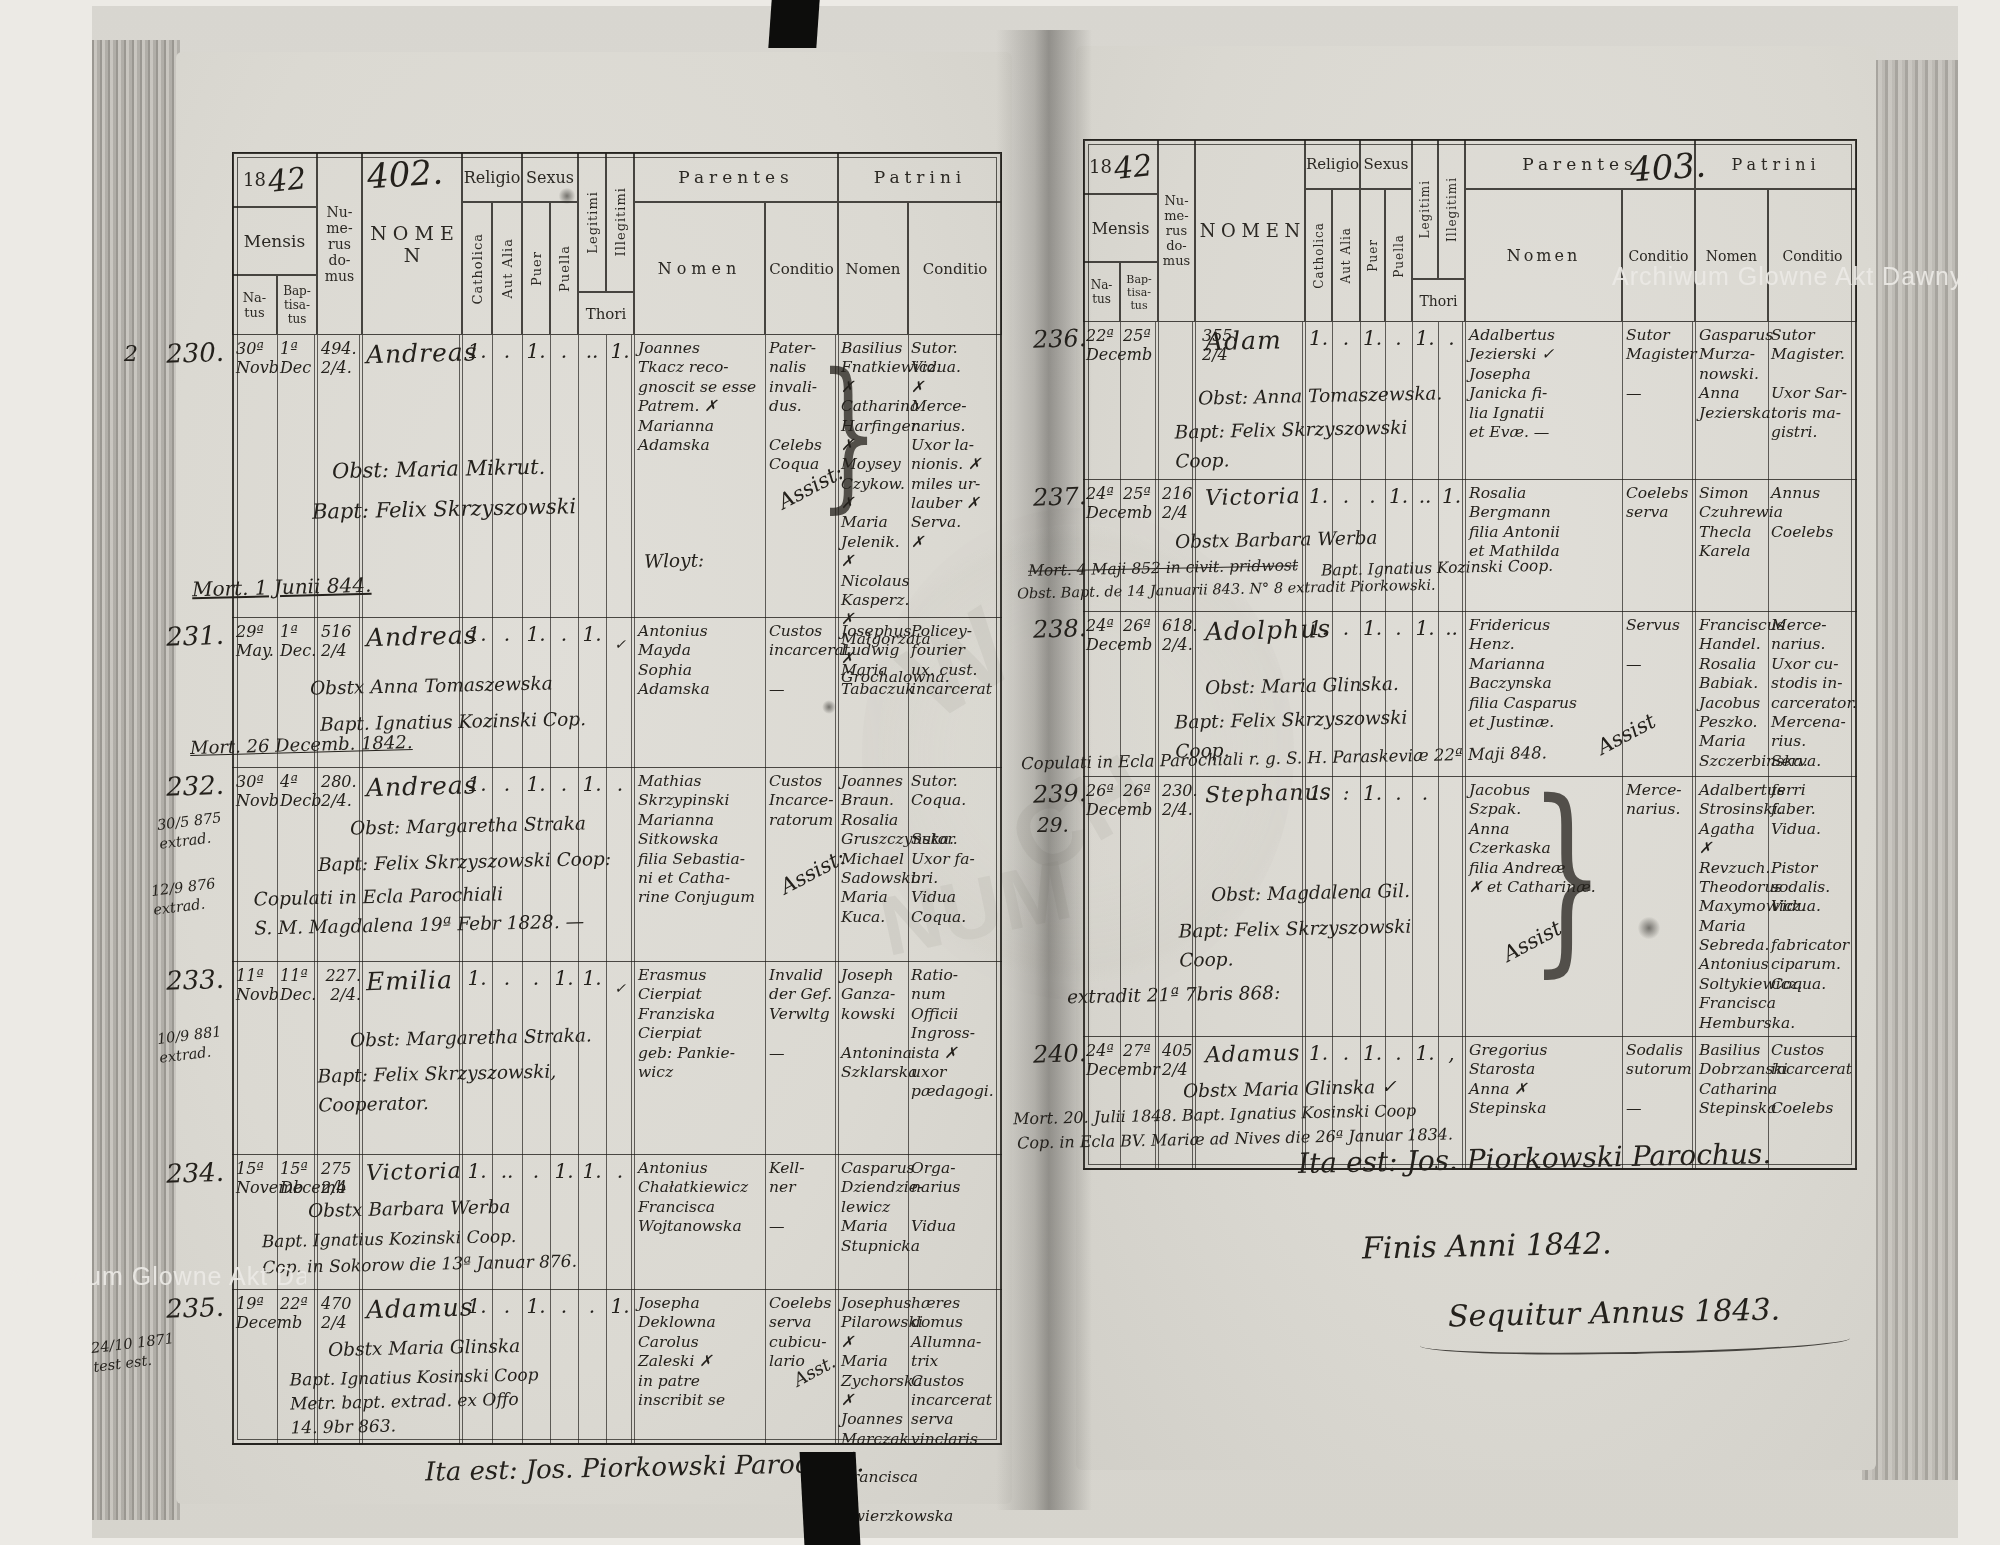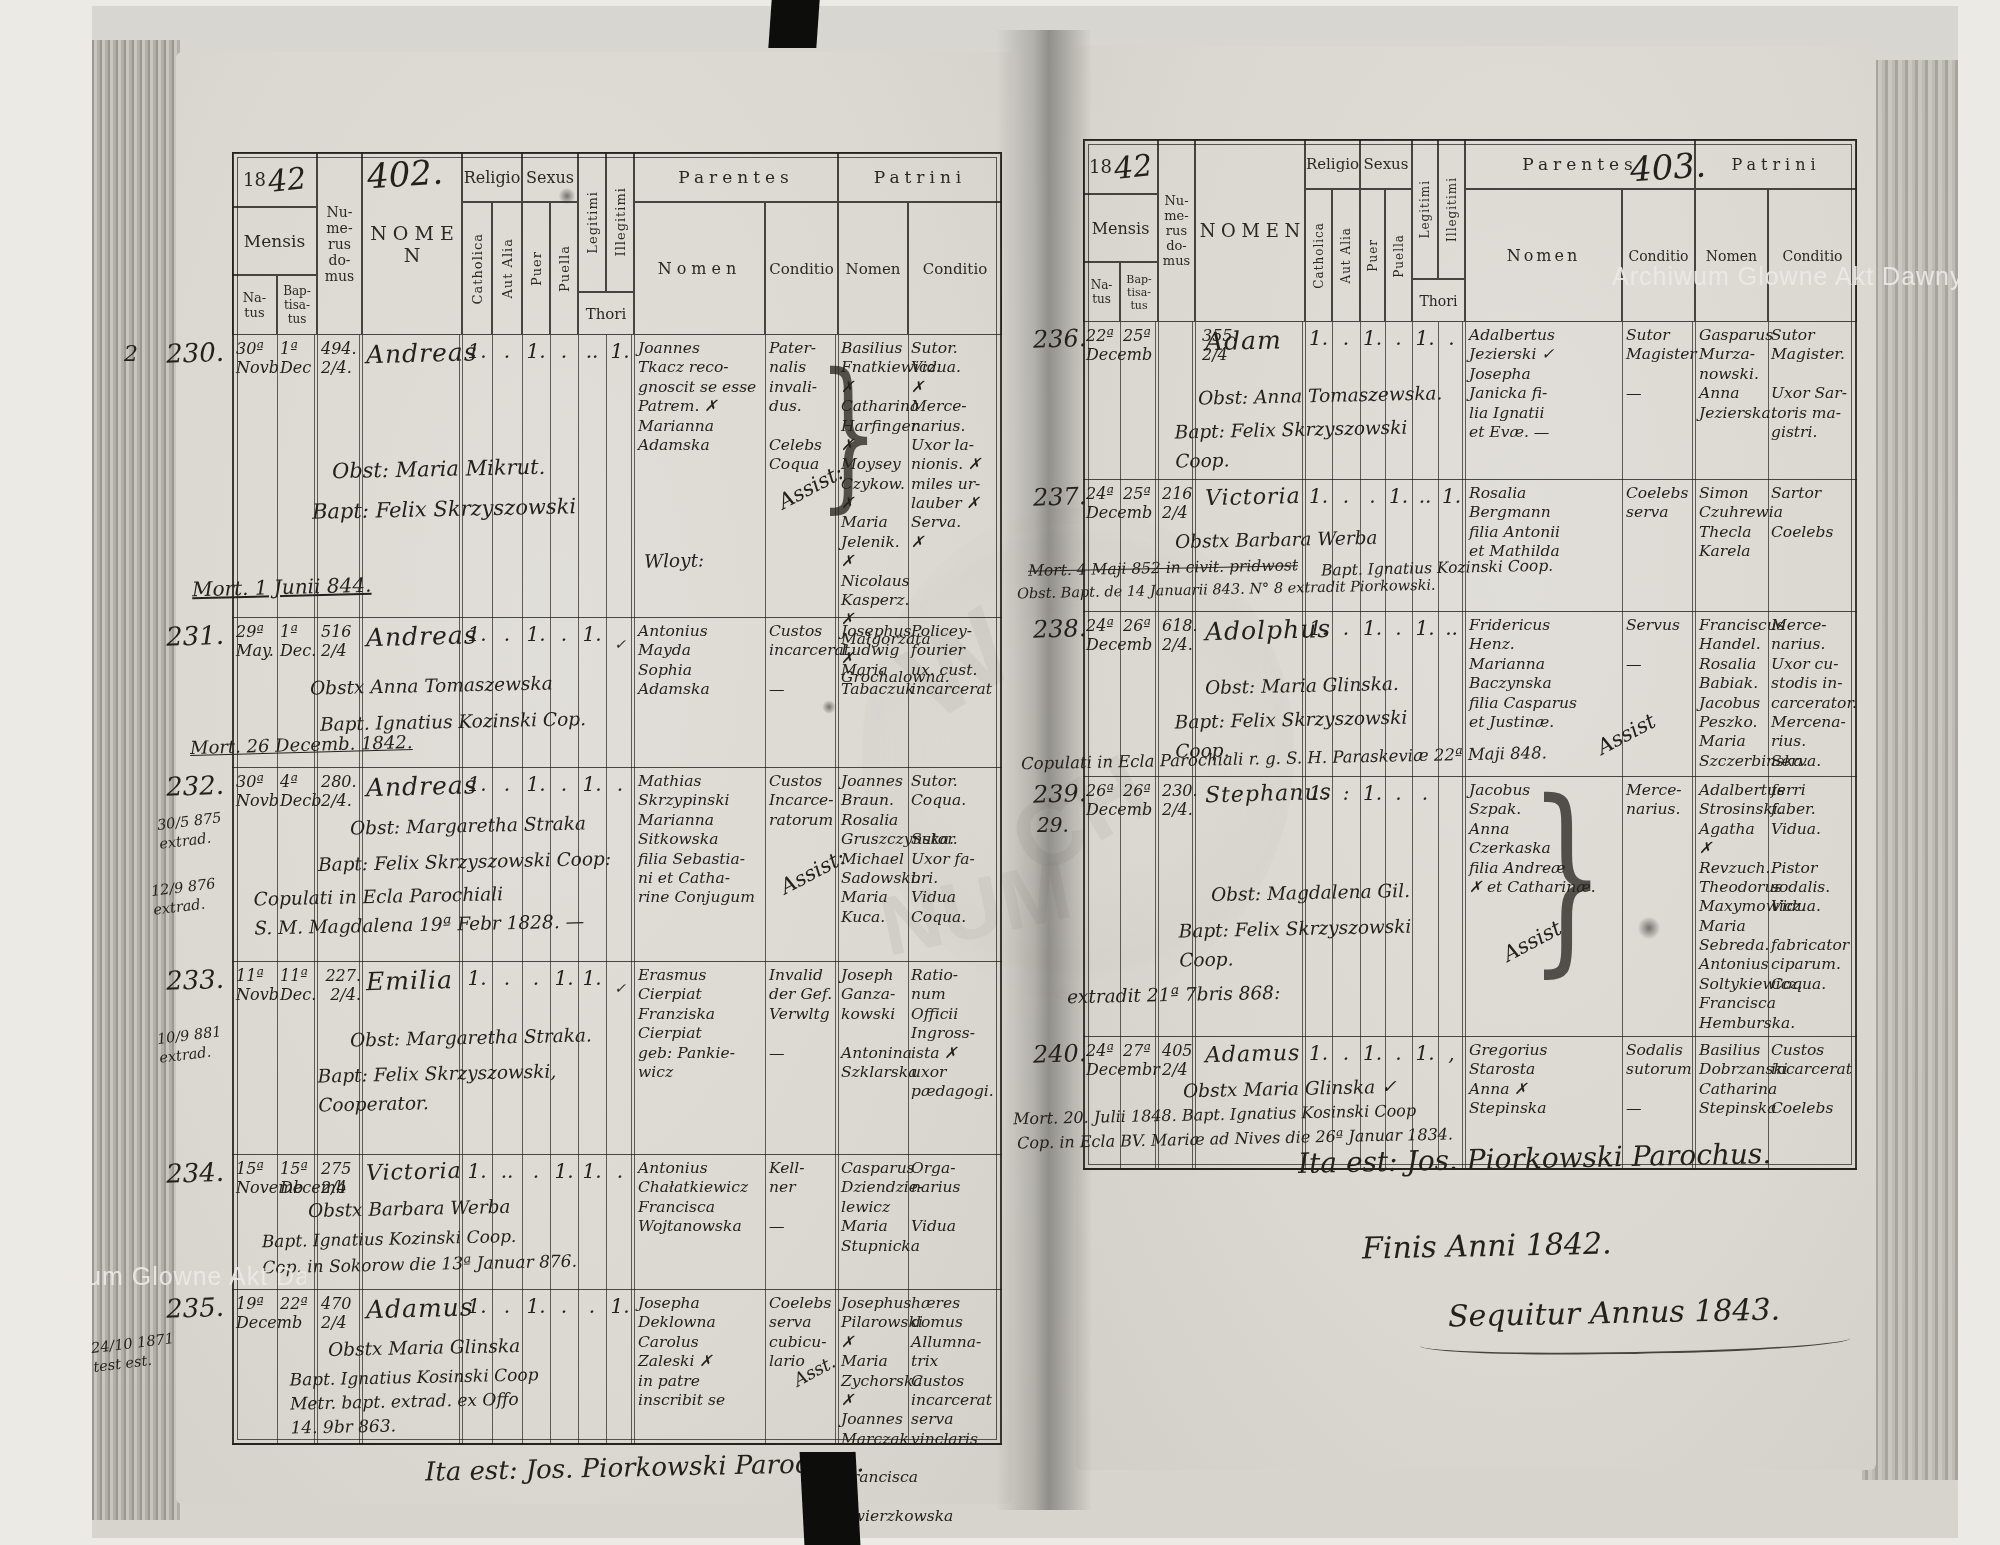--- a/index.html
+++ b/index.html
@@ -601,21 +601,21 @@
       <span class="c pre hw pp" style="left:386px;width:150px;">Rosalia
 Bergmann
 filia Antonii
 et Mathilda</span>
       <span class="c pre hw pp" style="left:543px;width:68px;">Coelebs
 serva</span>
       <span class="c pre hw pp" style="left:616px;width:68px;">Simon
 Czuhrewia
 Thecla
 Karela</span>
-      <span class="c pre hw pp" style="left:688px;width:84px;">Sartor
+      <span class="c pre hw pp" style="left:688px;width:84px;">Annus
 
 Coelebs</span>
       <span class="nt hw" style="left:92px;top:46px;">Obstx Barbara Werba</span>
       <span class="nt hw strike" style="left:-55px;top:76px;font-size:15.5px;">Mort. 4 Maji 852 in civit. pridwost</span>
       <span class="nt hw" style="left:238px;top:76px;font-size:15.5px;">Bapt. Ignatius Kozinski Coop.</span>
       <span class="nt hw" style="left:-66px;top:98px;font-size:14.5px;">Obst. Bapt. de 14 Januarii 843. N° 8 extradit Piorkowski.</span>
     </div>
 
     <div class="row" style="top:473px;height:165px;">
       <span class="no no-r hw">238.</span>

